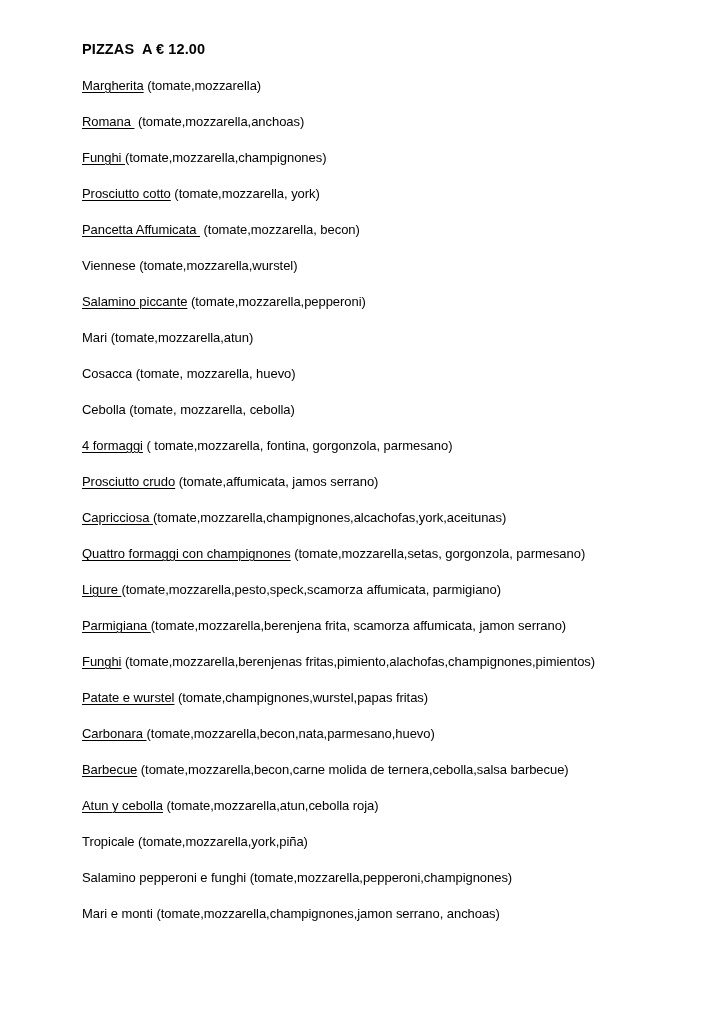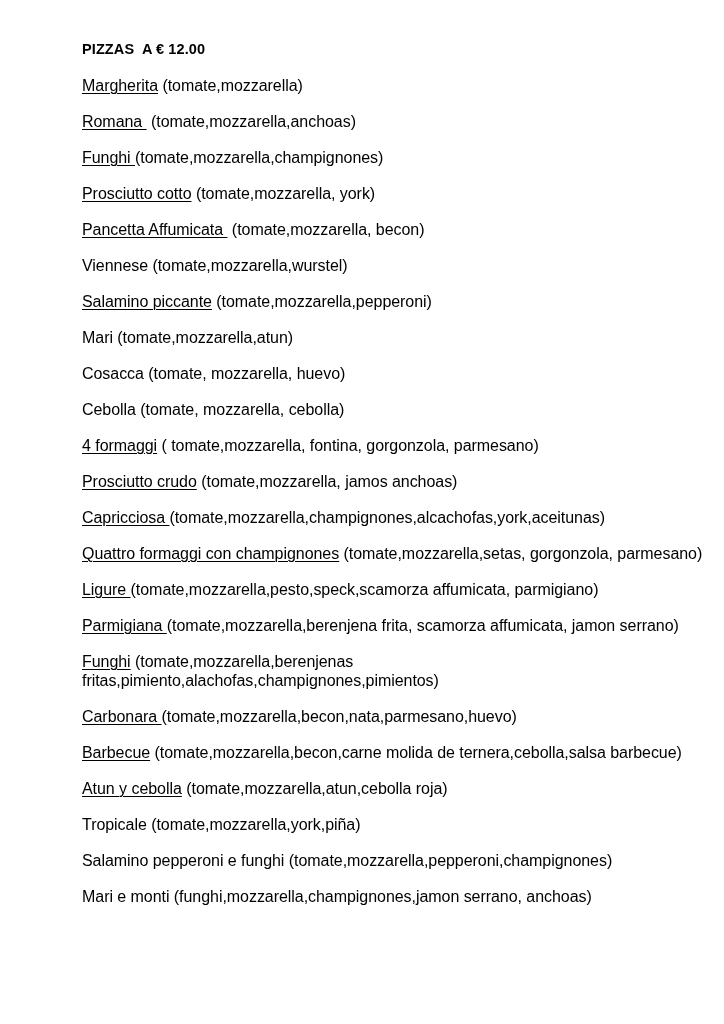--- a/index.html
+++ b/index.html
@@ -35,21 +35,21 @@
     line-height: 18px;
     margin: 0 0 18px 0;
     white-space: pre;
   }
   .menu-list {
     list-style: none;
     margin: 0;
     padding: 0;
   }
   .menu-item {
-    font-size: 16px;
+    font-size: 13px;
     line-height: 19px;
     margin: 0 0 17px 0;
     white-space: pre-wrap;
     letter-spacing: -0.05px;
   }
   .item-name {
     white-space: pre;
   }
   .item-name.underline {
     text-decoration: underline;
@@ -75,28 +75,29 @@
         <li class="menu-item"><span class="item-name underline">Romana </span><span class="item-desc"> (tomate,mozzarella,anchoas)</span></li>
         <li class="menu-item"><span class="item-name underline">Funghi </span><span class="item-desc">(tomate,mozzarella,champignones)</span></li>
         <li class="menu-item"><span class="item-name underline">Prosciutto cotto</span><span class="item-desc"> (tomate,mozzarella, york)</span></li>
         <li class="menu-item"><span class="item-name underline">Pancetta Affumicata </span><span class="item-desc"> (tomate,mozzarella, becon)</span></li>
         <li class="menu-item"><span class="item-name italic">Viennese</span><span class="item-desc"> (tomate,mozzarella,wurstel)</span></li>
         <li class="menu-item"><span class="item-name underline">Salamino piccante</span><span class="item-desc"> (tomate,mozzarella,pepperoni)</span></li>
         <li class="menu-item"><span class="item-name">Mari</span><span class="item-desc"> (tomate,mozzarella,atun)</span></li>
         <li class="menu-item"><span class="item-name">Cosacca</span><span class="item-desc"> (tomate, mozzarella, huevo)</span></li>
         <li class="menu-item"><span class="item-name">Cebolla</span><span class="item-desc"> (tomate, mozzarella, cebolla)</span></li>
         <li class="menu-item"><span class="item-name underline">4 formaggi</span><span class="item-desc"> ( tomate,mozzarella, fontina, gorgonzola, parmesano)</span></li>
-        <li class="menu-item"><span class="item-name underline">Prosciutto crudo</span><span class="item-desc"> (tomate,mozzarella, jamos anchoas)</span></li>
+        <li class="menu-item"><span class="item-name underline">Prosciutto crudo</span><span class="item-desc"> (tomate,affumicata, jamos serrano)</span></li>
         <li class="menu-item"><span class="item-name underline">Capricciosa </span><span class="item-desc">(tomate,mozzarella,champignones,alcachofas,york,aceitunas)</span></li>
         <li class="menu-item"><span class="item-name underline">Quattro formaggi con champignones</span><span class="item-desc"> (tomate,mozzarella,setas, gorgonzola, parmesano)</span></li>
         <li class="menu-item"><span class="item-name underline">Ligure </span><span class="item-desc">(tomate,mozzarella,pesto,speck,scamorza affumicata, parmigiano)</span></li>
         <li class="menu-item"><span class="item-name underline">Parmigiana </span><span class="item-desc">(tomate,mozzarella,berenjena frita, scamorza affumicata, jamon serrano)</span></li>
         <li class="menu-item"><span class="item-name underline">Funghi</span><span class="item-desc"> (tomate,mozzarella,berenjenas fritas,pimiento,alachofas,champignones,pimientos)</span></li>
+        <li class="menu-item"><span class="item-name underline">Patate e wurstel</span><span class="item-desc"> (tomate,champignones,wurstel,papas fritas)</span></li>
         <li class="menu-item"><span class="item-name underline">Carbonara </span><span class="item-desc">(tomate,mozzarella,becon,nata,parmesano,huevo)</span></li>
         <li class="menu-item"><span class="item-name underline">Barbecue</span><span class="item-desc"> (tomate,mozzarella,becon,carne molida de ternera,cebolla,salsa barbecue)</span></li>
         <li class="menu-item"><span class="item-name underline">Atun y cebolla</span><span class="item-desc"> (tomate,mozzarella,atun,cebolla roja)</span></li>
         <li class="menu-item"><span class="item-name">Tropicale</span><span class="item-desc"> (tomate,mozzarella,york,piña)</span></li>
         <li class="menu-item"><span class="item-name">Salamino pepperoni e funghi</span><span class="item-desc"> (tomate,mozzarella,pepperoni,champignones)</span></li>
-        <li class="menu-item"><span class="item-name">Mari e monti</span><span class="item-desc"> (funghi,mozzarella,champignones,jamon serrano, anchoas)</span></li>
+        <li class="menu-item"><span class="item-name">Mari e monti</span><span class="item-desc"> (tomate,mozzarella,champignones,jamon serrano, anchoas)</span></li>
       </ul>
 
   </div>
 </div>
 
 </body></html>

